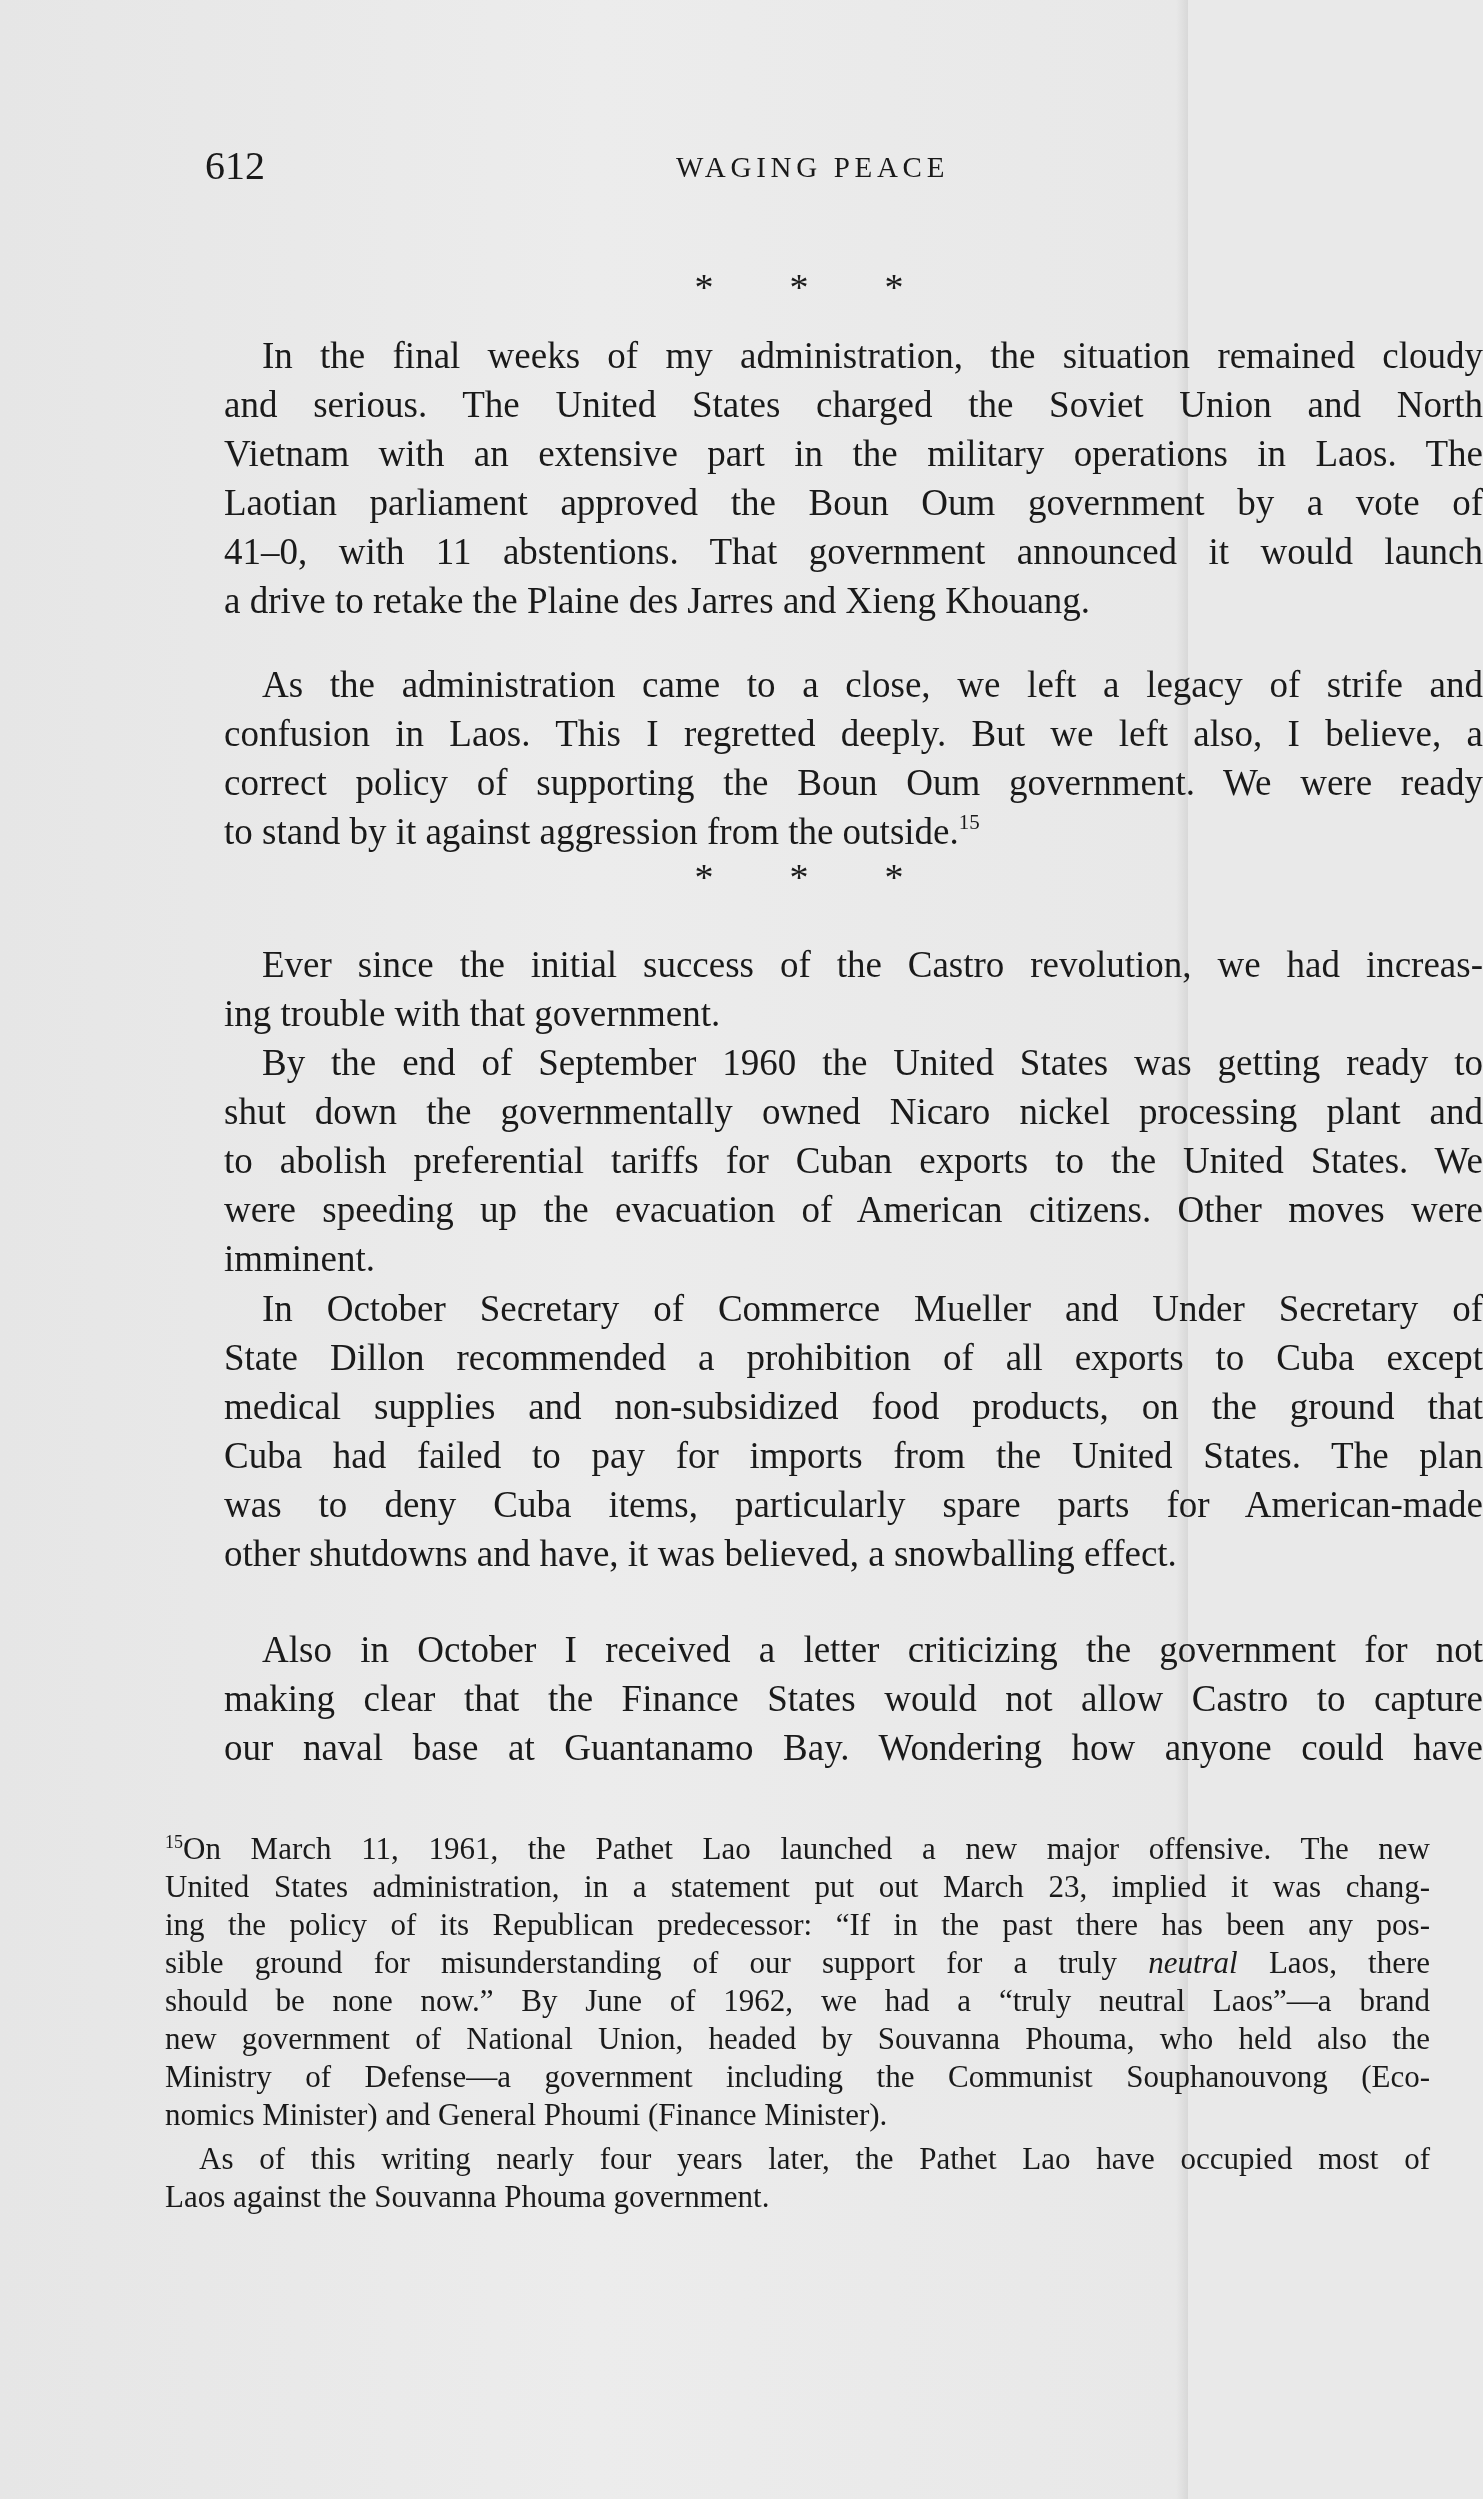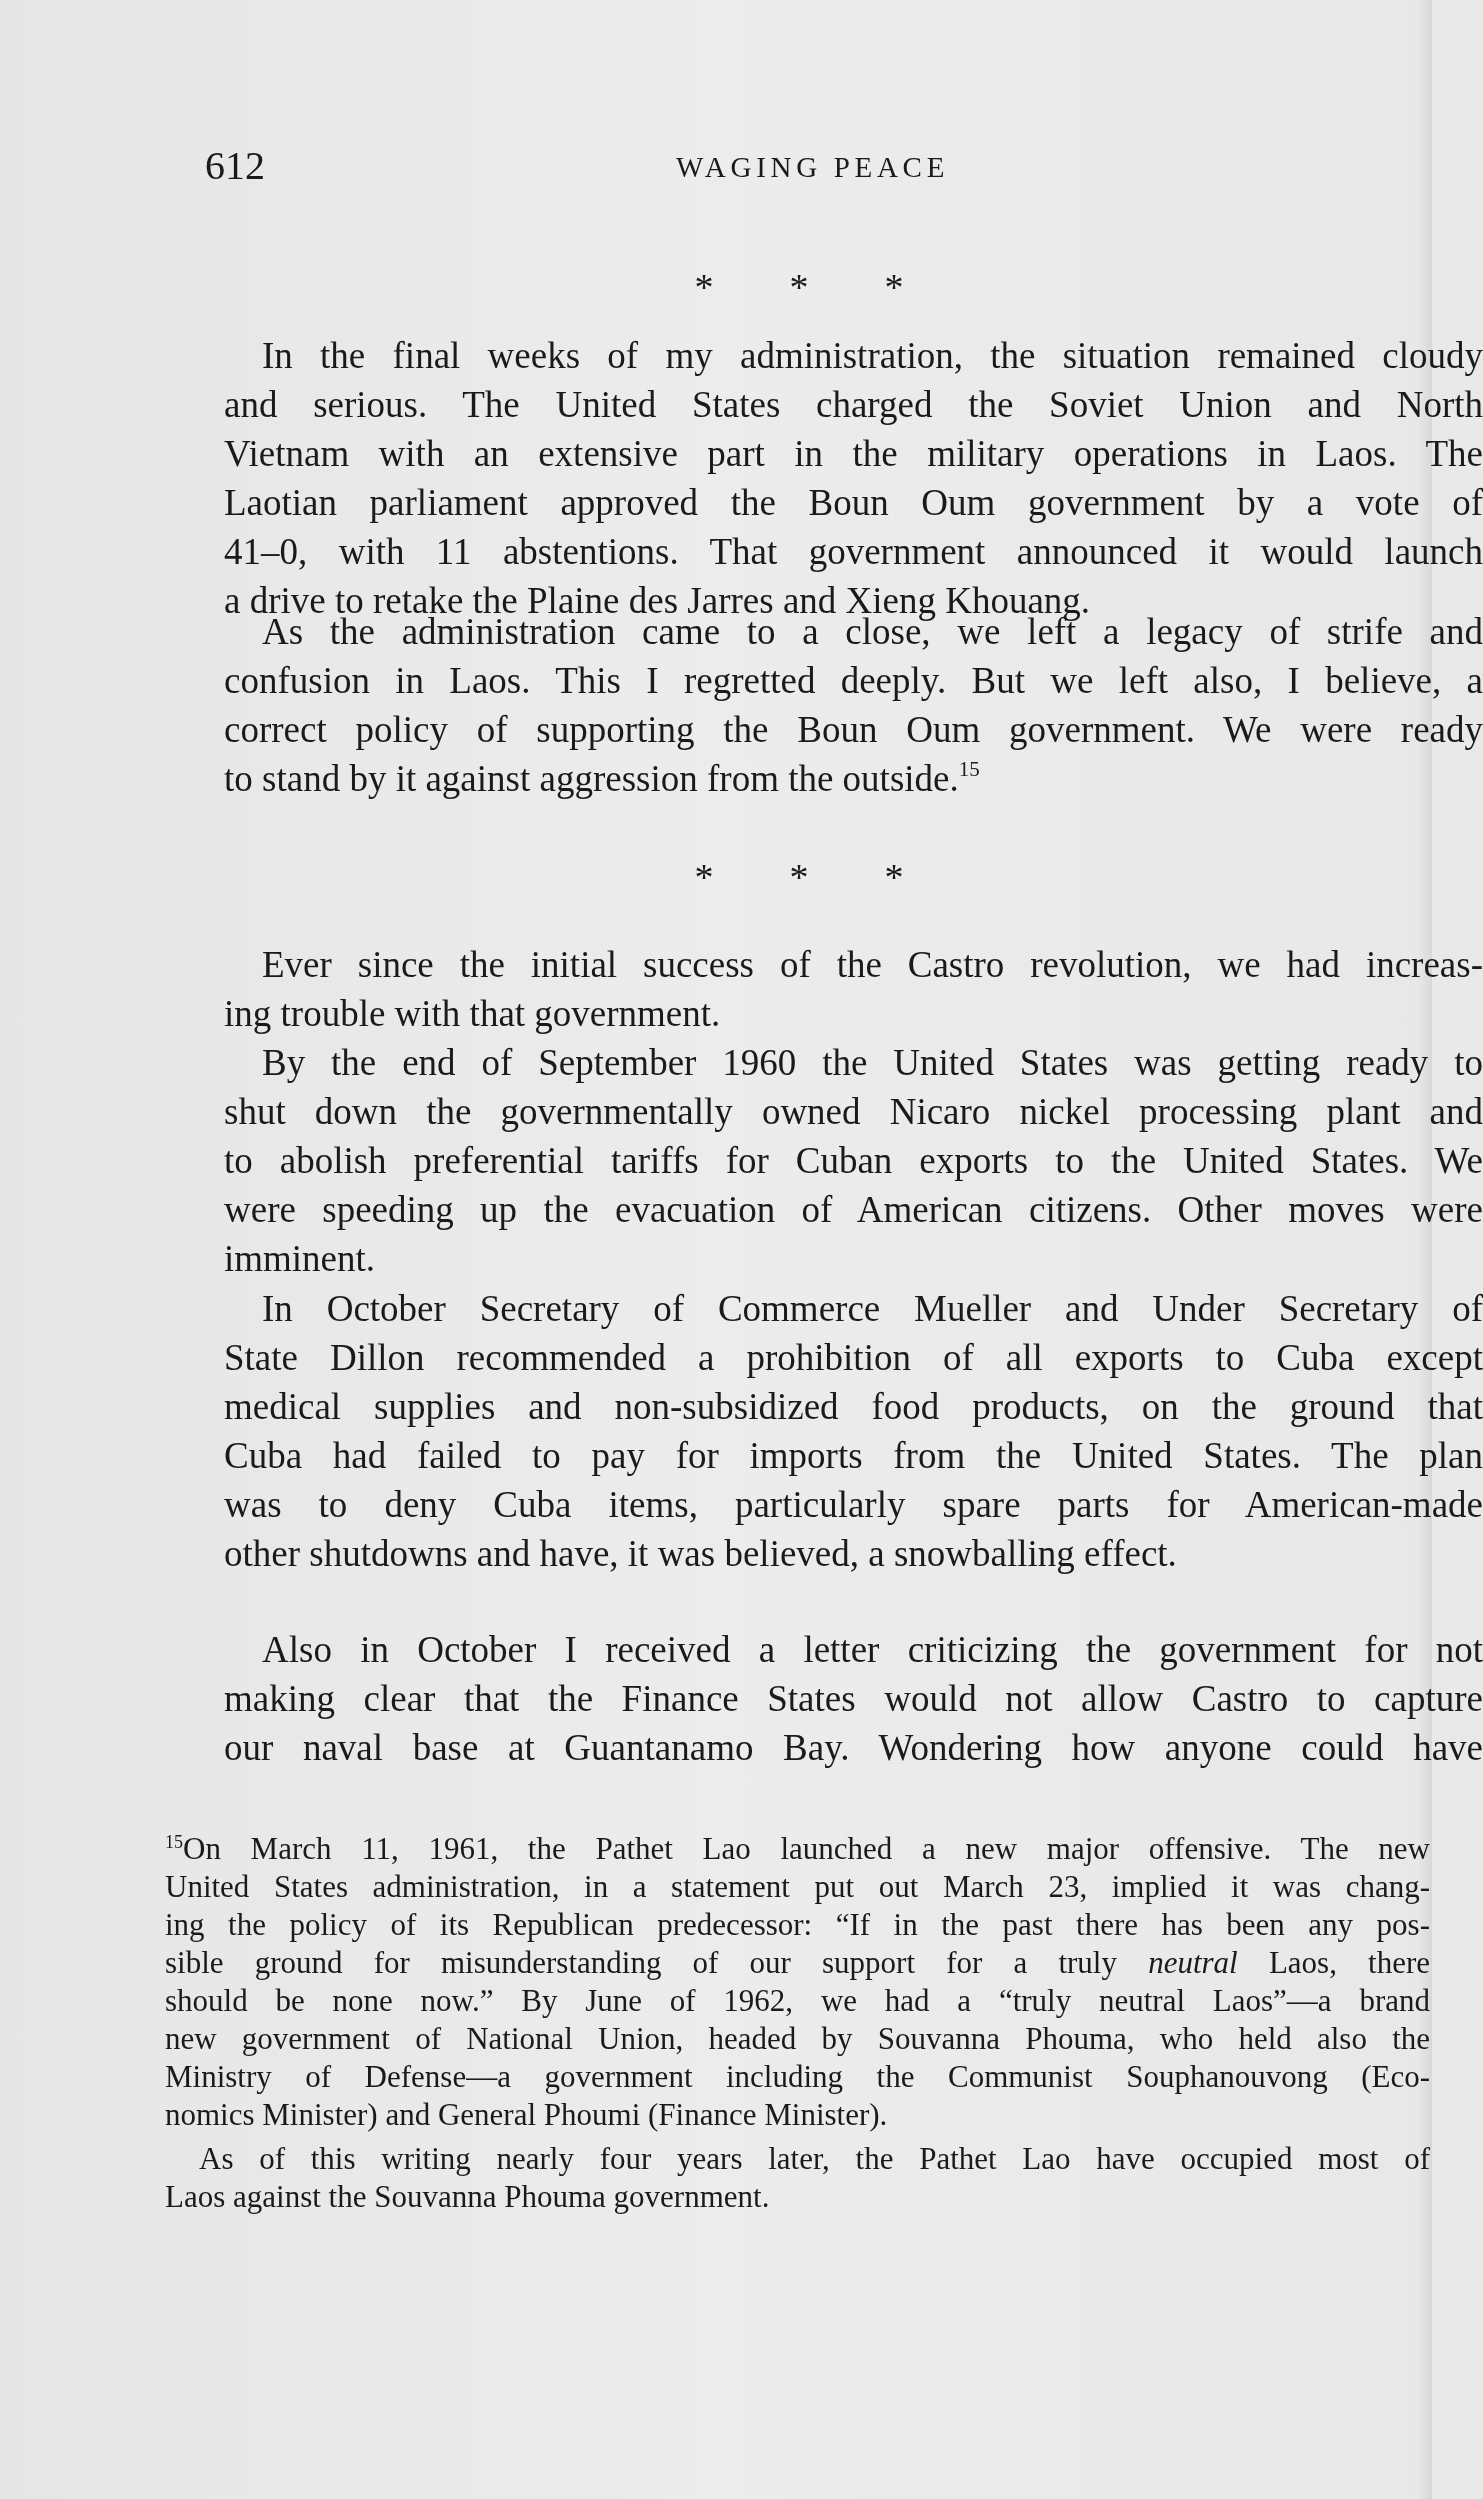--- a/index.html
+++ b/index.html
@@ -4,21 +4,21 @@
 <style>
   html, body { margin: 0; padding: 0; }
   body {
     width: 1484px; height: 2500px; overflow: hidden;
     background: #e9e9e9;
     font-family: "Liberation Serif", "DejaVu Serif", serif;
     color: #1a1a1a;
     position: relative;
   }
   .page {
-    position: absolute; left: 0; top: 0; width: 1432px; height: 2500px;
+    position: absolute; left: 0; top: 0; width: 1188px; height: 2500px;
     background: linear-gradient(90deg, #e6e6e6 0%, #ececec 50%, #e8e8e8 99%, #d8d8d8 100%);
     font-family: Liberation Serif, serif;
   }
   .page-number {
     position: absolute; left: 205px; top: 142px;
     font-size: 40px; letter-spacing: 0px;
   }
   .running-head {
     position: absolute; left: 676px; top: 151px;
     font-size: 29px; letter-spacing: 4.7px;
@@ -37,21 +37,21 @@
     margin-left: 29px;
   }
   .line {
     height: 49px; line-height: 49px;
     text-align: justify; text-align-last: justify;
     white-space: nowrap;
   }
   .line.last { text-align-last: left; }
   .line.indent { padding-left: 38px; }
   .block1 { top: 331px; }
-  .block2 { top: 607px; }
+  .block2 { top: 660px; }
   .block3 { top: 940px; }
   .block4 { top: 1284px; }
   .block5 { top: 1625px; }
 
   sup.fn { font-size: 21px; vertical-align: 15px; line-height: 0; }
 
   .footnotes {
     position: absolute; left: 165px; width: 1265px; top: 1830px;
     font-size: 31px;
   }

